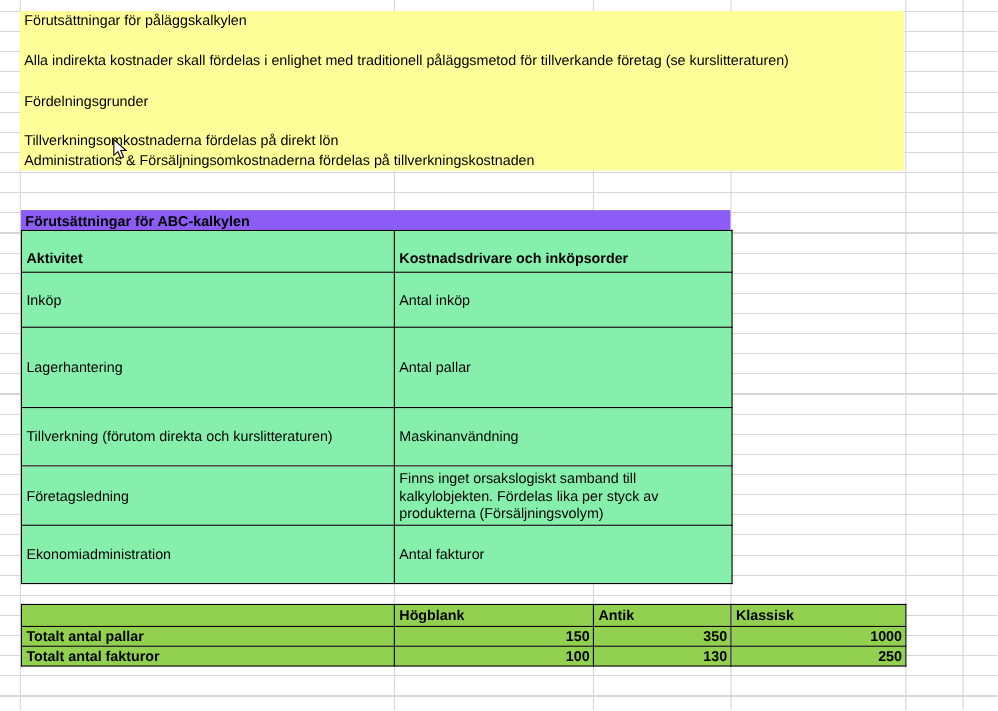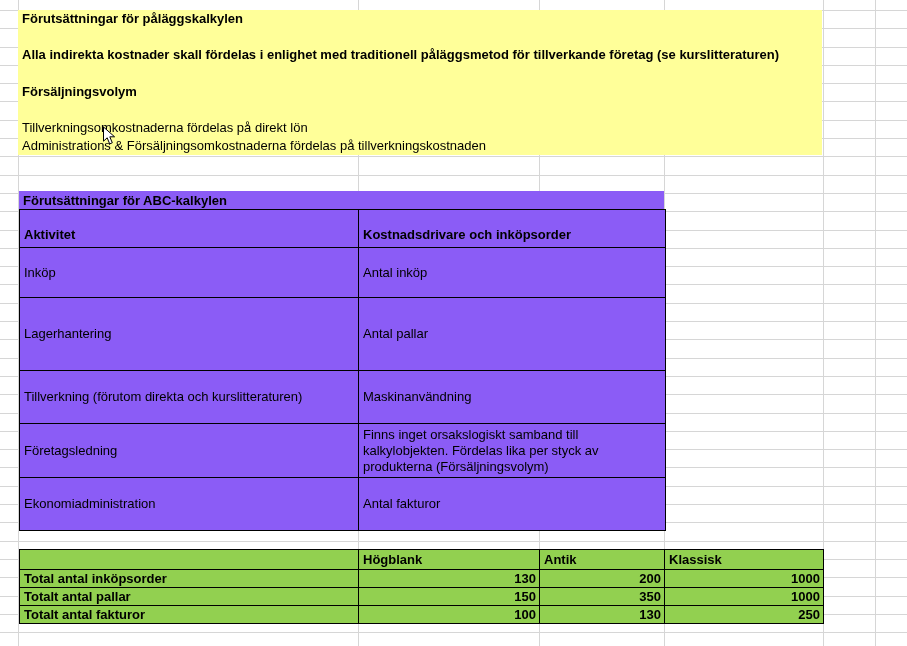--- a/index.html
+++ b/index.html
@@ -33,33 +33,33 @@
     pointer-events:none;
   }
   
   .notes{
     position:absolute;left:18px;top:10px;width:804px;height:145px;
     background:#ffff99;
   }
   .notes .line{
     position:absolute;left:4px;height:18px;line-height:18px;white-space:nowrap;
   }
-  .bold{font-weight:bold;}
+  .bold{font-weight:normal;}
   
   .abc-title{
     position:absolute;left:19px;top:191px;width:645px;height:18px;
     background:#8b5cf6;font-weight:bold;line-height:19px;padding-left:4px;
     box-sizing:border-box;
   }
   table{border-collapse:collapse;table-layout:fixed;}
   .abc-table{
     position:absolute;left:19px;top:209px;width:646px;
   }
   .abc-table td{
-    background:#8b5cf6;border:1px solid #000;
+    background:#86efac;border:1px solid #000;
     padding:2px 4px;vertical-align:middle;line-height:16px;
     overflow:hidden;
   }
   .abc-table tr.hdr td{
     font-weight:bold;vertical-align:bottom;padding-bottom:4px;
   }
   
   .totals-table{
     position:absolute;left:19px;top:549px;width:804px;
     font-weight:bold;
@@ -75,21 +75,21 @@
 </head>
 <body>
 
 <div id="sheet">
   <div class="hlines"></div>
   <div class="vlines"></div>
 
   <div class="notes">
     <div class="line bold" style="top:0px">Förutsättningar för påläggskalkylen</div>
     <div class="line bold" style="top:36px">Alla indirekta kostnader skall fördelas i enlighet med traditionell påläggsmetod för tillverkande företag (se kurslitteraturen)</div>
-    <div class="line bold" style="top:73px">Försäljningsvolym</div>
+    <div class="line bold" style="top:73px">Fördelningsgrunder</div>
     <div class="line" style="top:109px">Tillverkningsomkostnaderna fördelas på direkt lön</div>
     <div class="line" style="top:127px">Administrations &amp; Försäljningsomkostnaderna fördelas på tillverkningskostnaden</div>
   </div>
 
   <div class="abc-title">Förutsättningar för ABC-kalkylen</div>
 
   <table class="abc-table">
     <colgroup>
         <col style="width:339px">
         <col style="width:307px">
@@ -130,26 +130,20 @@
         <col style="width:159px">
     </colgroup>
     <tbody>
         <tr style="height:20px">
       <td></td>
       <td>Högblank</td>
       <td>Antik</td>
       <td>Klassisk</td>
     </tr>
     <tr style="height:18px">
-      <td>Total antal inköpsorder</td>
-      <td class="num">130</td>
-      <td class="num">200</td>
-      <td class="num">1000</td>
-    </tr>
-    <tr style="height:18px">
       <td>Totalt antal pallar</td>
       <td class="num">150</td>
       <td class="num">350</td>
       <td class="num">1000</td>
     </tr>
     <tr style="height:18px">
       <td>Totalt antal fakturor</td>
       <td class="num">100</td>
       <td class="num">130</td>
       <td class="num">250</td>

